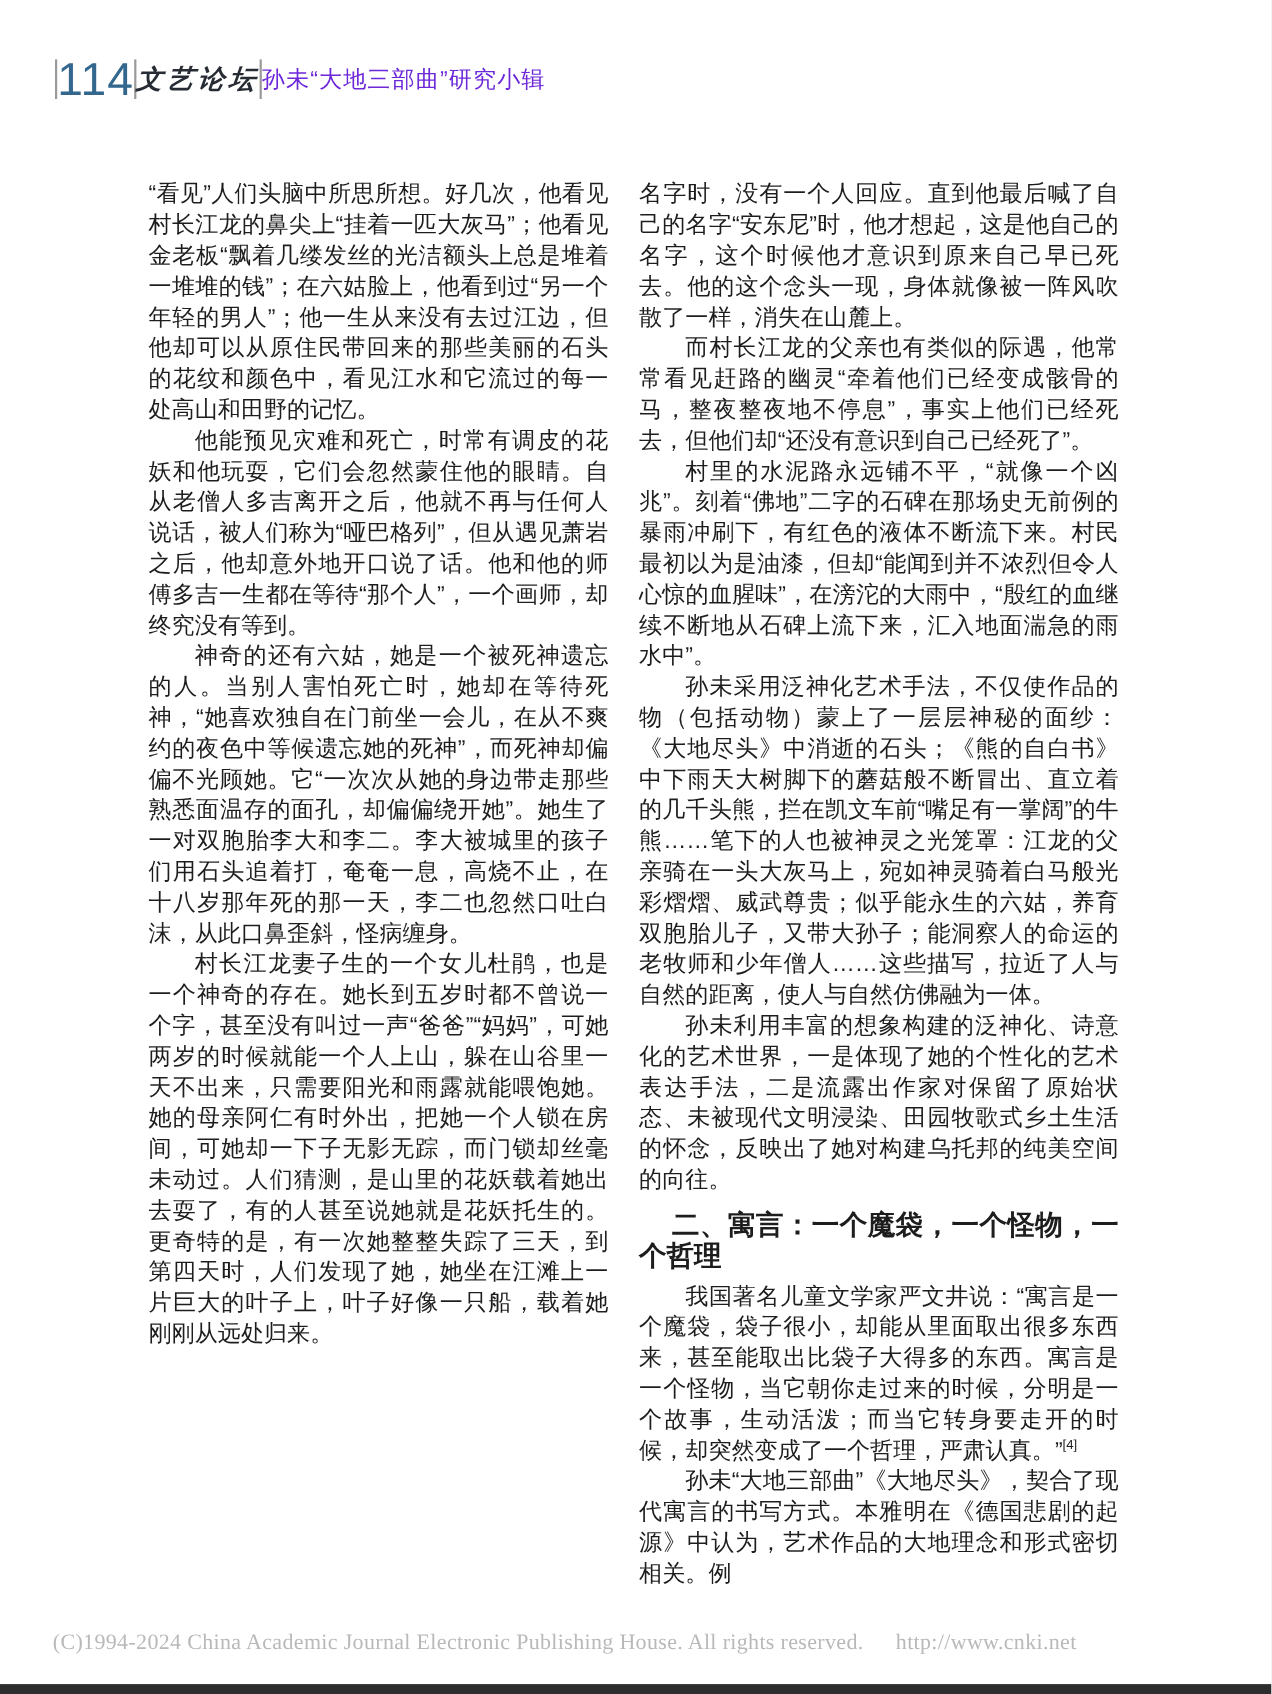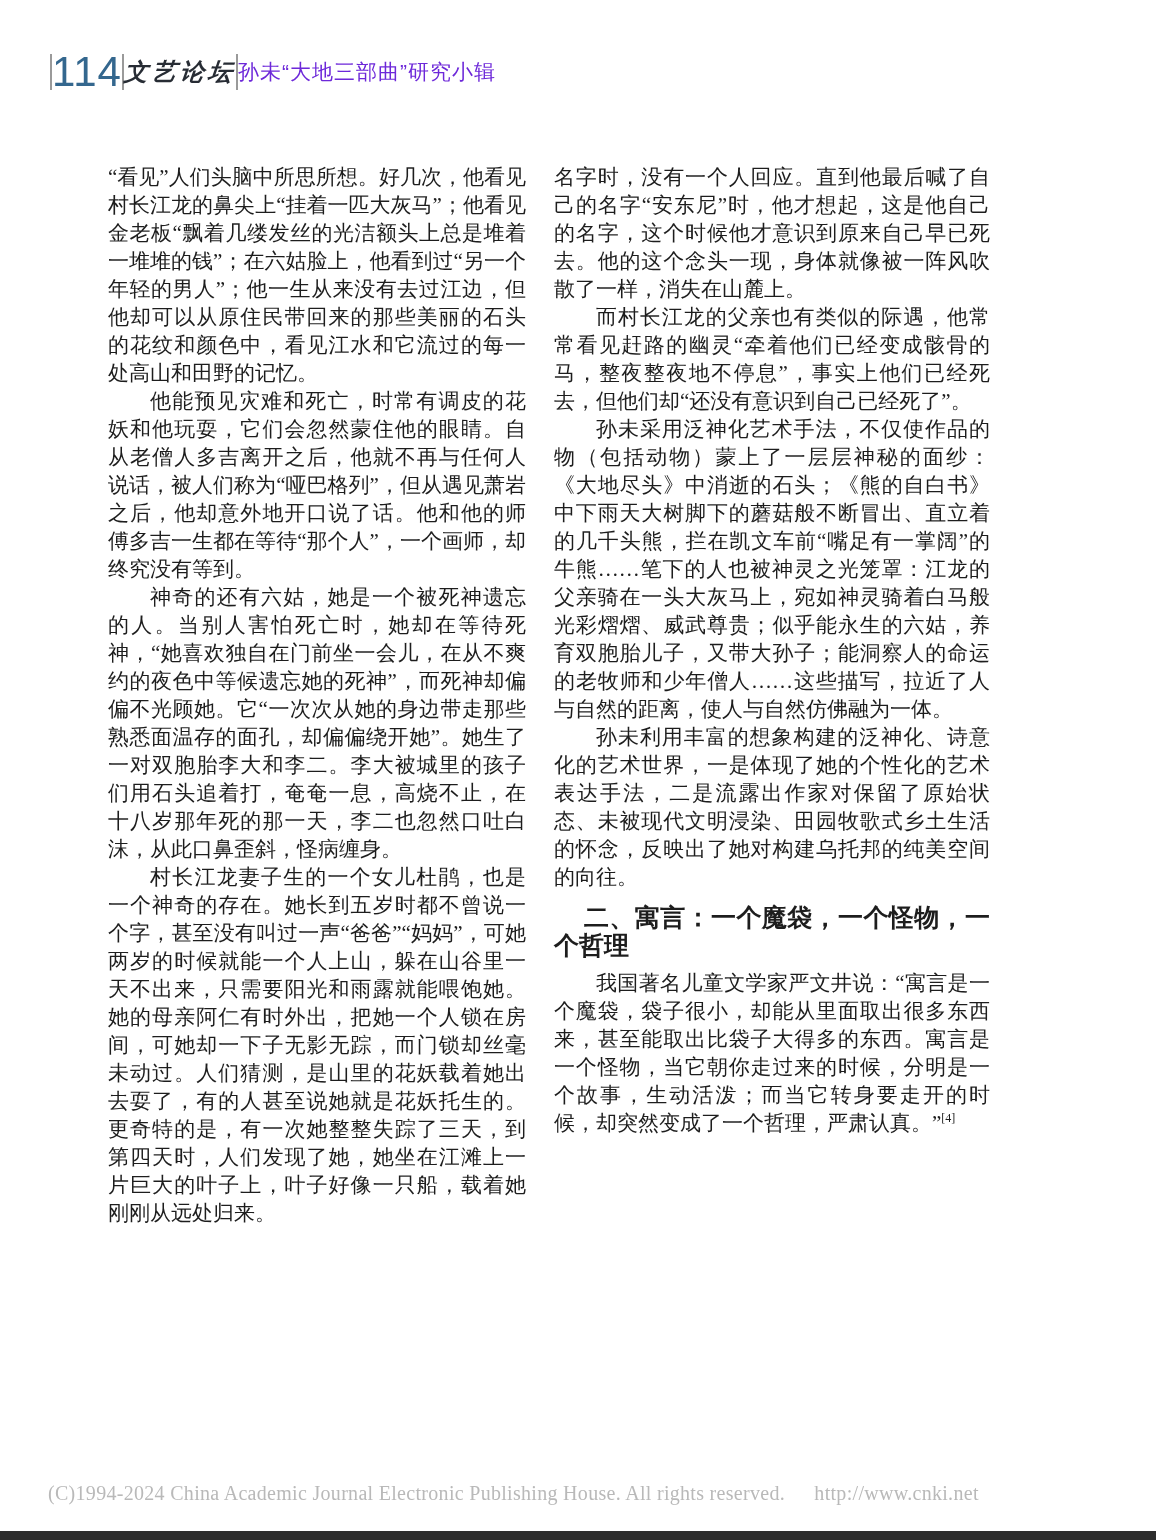--- a/index.html
+++ b/index.html
@@ -46,24 +46,23 @@
   }
   .column-title {
     font-size: 21px;
     color: #6d28d9;
     letter-spacing: 1px;
   }
 
   
   .content {
     position: absolute;
-    left: 108px;
+    left: 135px;
     top: 163px;
     display: flex;
-    font-family: Liberation Serif, serif;
   }
   .col {
     font-size: 21px;
     line-height: 28px;
     color: #1d1d1d;
     text-align: justify;
   }
   .col.left  { width: 418px; margin-right: 28px; }
   .col.right { width: 436px; }
   .col p { text-indent: 2em; }
@@ -124,24 +123,26 @@
     <section class="col left">
       <p class="noindent">“看见”人们头脑中所思所想。好几次，他看见村长江龙的鼻尖上“挂着一匹大灰马”；他看见金老板“飘着几缕发丝的光洁额头上总是堆着一堆堆的钱”；在六姑脸上，他看到过“另一个年轻的男人”；他一生从来没有去过江边，但他却可以从原住民带回来的那些美丽的石头的花纹和颜色中，看见江水和它流过的每一处高山和田野的记忆。</p>
       <p>他能预见灾难和死亡，时常有调皮的花妖和他玩耍，它们会忽然蒙住他的眼睛。自从老僧人多吉离开之后，他就不再与任何人说话，被人们称为“哑巴格列”，但从遇见萧岩之后，他却意外地开口说了话。他和他的师傅多吉一生都在等待“那个人”，一个画师，却终究没有等到。</p>
       <p>神奇的还有六姑，她是一个被死神遗忘的人。当别人害怕死亡时，她却在等待死神，“她喜欢独自在门前坐一会儿，在从不爽约的夜色中等候遗忘她的死神”，而死神却偏偏不光顾她。它“一次次从她的身边带走那些熟悉面温存的面孔，却偏偏绕开她”。她生了一对双胞胎李大和李二。李大被城里的孩子们用石头追着打，奄奄一息，高烧不止，在十八岁那年死的那一天，李二也忽然口吐白沫，从此口鼻歪斜，怪病缠身。</p>
       <p>村长江龙妻子生的一个女儿杜鹃，也是一个神奇的存在。她长到五岁时都不曾说一个字，甚至没有叫过一声“爸爸”“妈妈”，可她两岁的时候就能一个人上山，躲在山谷里一天不出来，只需要阳光和雨露就能喂饱她。她的母亲阿仁有时外出，把她一个人锁在房间，可她却一下子无影无踪，而门锁却丝毫未动过。人们猜测，是山里的花妖载着她出去耍了，有的人甚至说她就是花妖托生的。更奇特的是，有一次她整整失踪了三天，到第四天时，人们发现了她，她坐在江滩上一片巨大的叶子上，叶子好像一只船，载着她刚刚从远处归来。</p>
     </section>
 
     <section class="col right">
       <p class="noindent">名字时，没有一个人回应。直到他最后喊了自己的名字“安东尼”时，他才想起，这是他自己的名字，这个时候他才意识到原来自己早已死去。他的这个念头一现，身体就像被一阵风吹散了一样，消失在山麓上。</p>
       <p>而村长江龙的父亲也有类似的际遇，他常常看见赶路的幽灵“牵着他们已经变成骸骨的马，整夜整夜地不停息”，事实上他们已经死去，但他们却“还没有意识到自己已经死了”。</p>
+      <p>村里的水泥路永远铺不平，“就像一个凶兆”。刻着“佛地”二字的石碑在那场史无前例的暴雨冲刷下，有红色的液体不断流下来。村民最初以为是油漆，但却“能闻到并不浓烈但令人心惊的血腥味”，在滂沱的大雨中，“殷红的血继续不断地从石碑上流下来，汇入地面湍急的雨水中”。</p>
       <p>孙未采用泛神化艺术手法，不仅使作品的物（包括动物）蒙上了一层层神秘的面纱：《大地尽头》中消逝的石头；《熊的自白书》中下雨天大树脚下的蘑菇般不断冒出、直立着的几千头熊，拦在凯文车前“嘴足有一掌阔”的牛熊……笔下的人也被神灵之光笼罩：江龙的父亲骑在一头大灰马上，宛如神灵骑着白马般光彩熠熠、威武尊贵；似乎能永生的六姑，养育双胞胎儿子，又带大孙子；能洞察人的命运的老牧师和少年僧人……这些描写，拉近了人与自然的距离，使人与自然仿佛融为一体。</p>
       <p>孙未利用丰富的想象构建的泛神化、诗意化的艺术世界，一是体现了她的个性化的艺术表达手法，二是流露出作家对保留了原始状态、未被现代文明浸染、田园牧歌式乡土生活的怀念，反映出了她对构建乌托邦的纯美空间的向往。</p>
       <h3 class="section-heading">二、寓言：一个魔袋，一个怪物，一个哲理</h3>
       <p><span>我国著名儿童文学家严文井说：“寓言是一个魔袋，袋子很小，却能从里面取出很多东西来，甚至能取出比袋子大得多的东西。寓言是一个怪物，当它朝你走过来的时候，分明是一个故事，生动活泼；而当它转身要走开的时候，却突然变成了一个哲理，严肃认真。”</span><sup class="fnote">[4]</sup></p>
+      <p>孙未“大地三部曲”《大地尽头》，契合了现代寓言的书写方式。本雅明在《德国悲剧的起源》中认为，艺术作品的大地理念和形式密切相关。例</p>
     </section>
 
   </main>
 
   <footer class="page-footer">
     <span>(C)1994-2024 China Academic Journal Electronic Publishing House. All rights reserved.</span>
     <span class="url">http://www.cnki.net</span>
   </footer>
 
   <div class="bottom-bar"></div>

